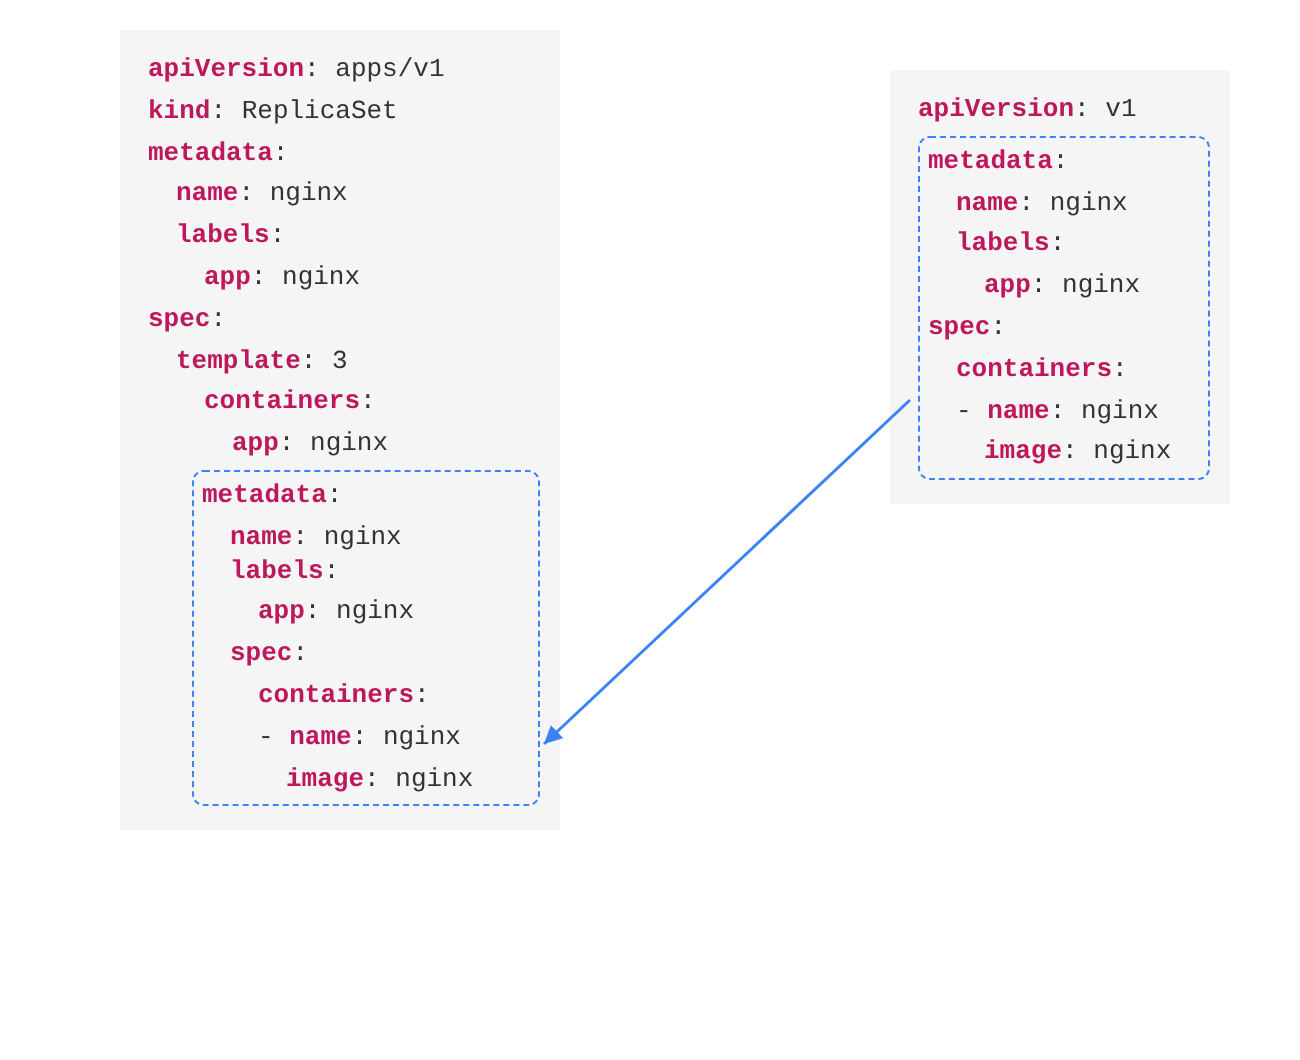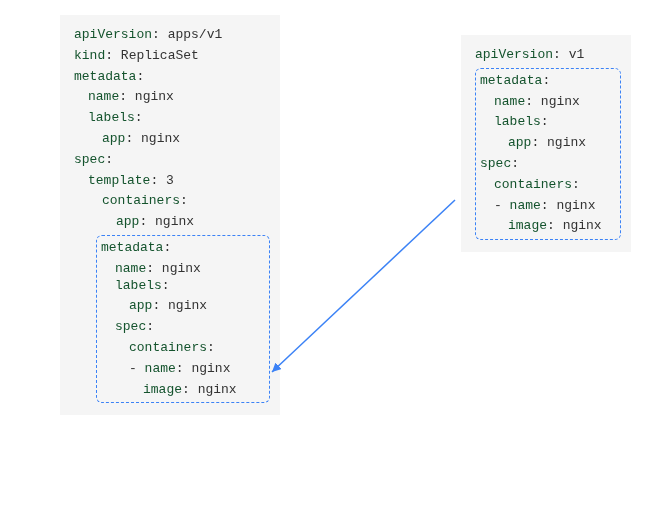--- a/index.html
+++ b/index.html
@@ -18,26 +18,26 @@
     position: absolute;
     padding: 10px 14px 10px 14px;
     box-sizing: border-box;
   }
   .left-block {
     left: 60px;
     top: 15px;
     width: 220px;
   }
   .right-block {
-    left: 461px;
+    left: 445px;
     top: 35px;
     width: 170px;
   }
   .line { white-space: pre; }
-  .k { color: #14532d; font-weight: normal; } 
+  .k { color: #be185d; font-weight: bold; } 
   .v { color: #333; }
   .dashed-box {
     border: 1.5px dashed #3b82f6;
     border-radius: 6px;
     margin: 2px -4px 2px 0;
     padding: 2px 4px;
   }
   .ind1 { padding-left: 14px; }
   .ind2 { padding-left: 28px; }
   .ind3 { padding-left: 42px; }

